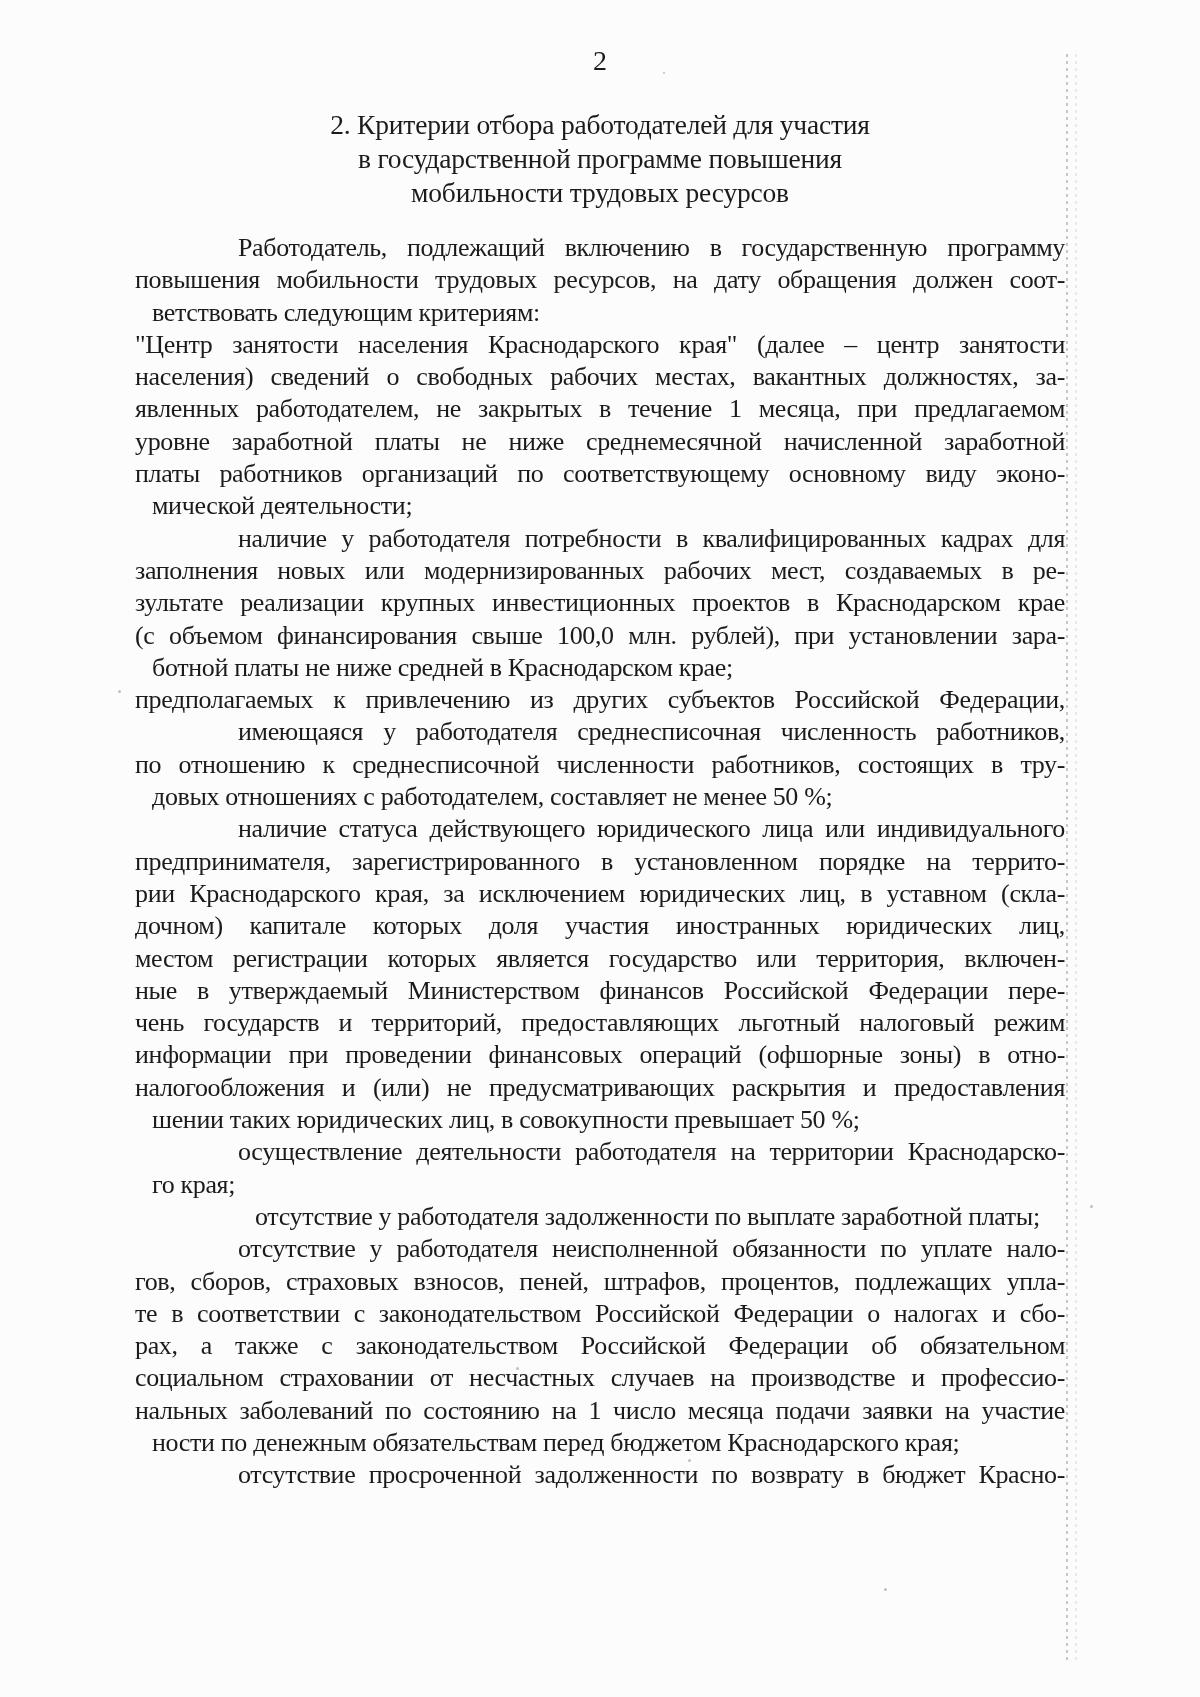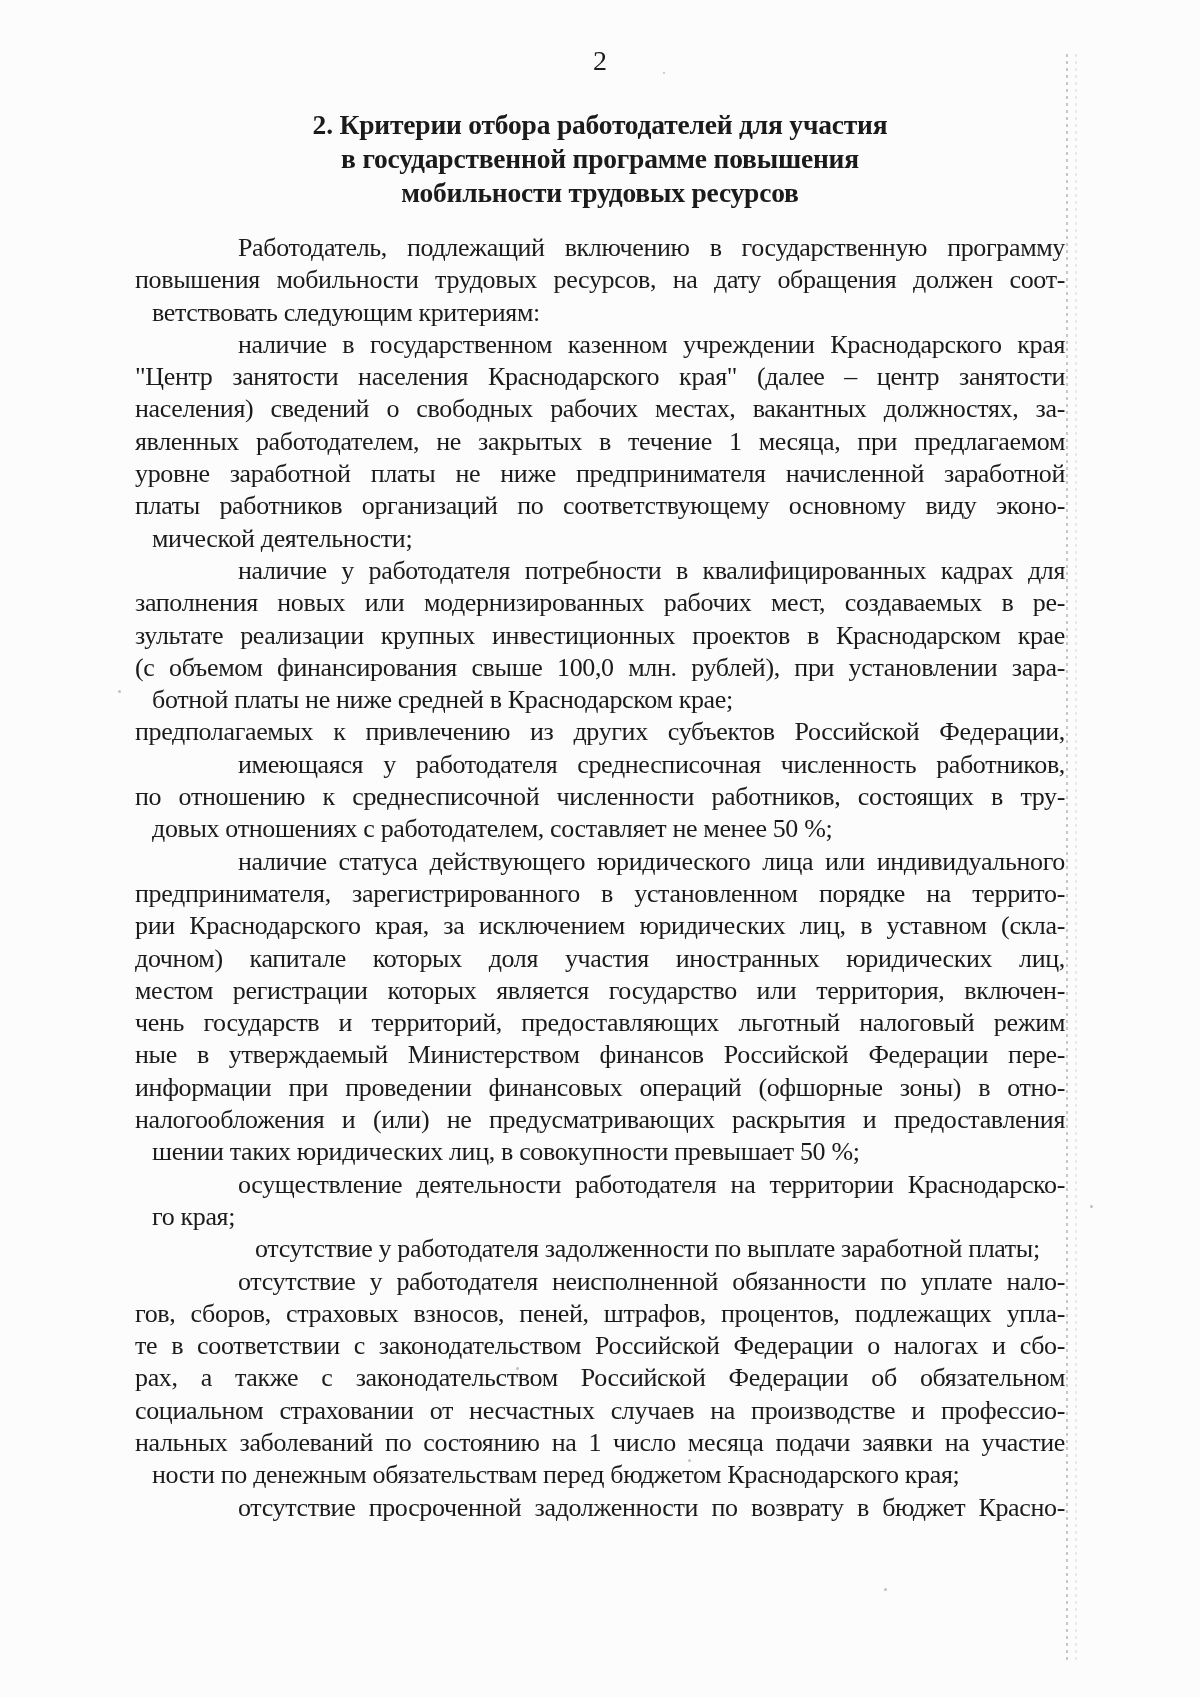--- a/index.html
+++ b/index.html
@@ -15,21 +15,21 @@
     font-family:"Liberation Serif", serif;
     color:var(--ink);
     overflow:hidden;
   }
   .page-number{
     position:absolute;top:46px;left:135px;width:930px;
     text-align:center;font-size:28px;line-height:30px;
   }
   .heading{
     position:absolute;top:108px;left:135px;width:930px;margin:0;
-    text-align:center;font-weight:bold;
+    text-align:center;font-weight:normal;
     font-size:27.5px;line-height:34px;
     letter-spacing:-0.2px;
   }
   .body-text{
     position:absolute;top:232px;left:135px;width:930px;
     font-size:26px;line-height:32.3px;
     letter-spacing:-0.35px;
   }
   .ln{
     text-align:justify;
@@ -66,43 +66,42 @@
   <h1 class="heading" id="doc-heading">
       <div>2. Критерии отбора работодателей для участия</div>
       <div>в государственной программе повышения</div>
       <div>мобильности трудовых ресурсов</div>
     </h1>
 
   <div class="body-text" id="doc-body">
       <div class="ln fi">Работодатель, подлежащий включению в государственную программу</div>
       <div class="ln">повышения мобильности трудовых ресурсов, на дату обращения должен соот-</div>
       <div class="ln pe">ветствовать следующим критериям:</div>
-      <div class="ln fi">наличие в государственном казенном учреждении Краснодарского края</div>
       <div class="ln">"Центр занятости населения Краснодарского края" (далее – центр занятости</div>
       <div class="ln">населения) сведений о свободных рабочих местах, вакантных должностях, за-</div>
       <div class="ln">явленных работодателем, не закрытых в течение 1 месяца, при предлагаемом</div>
-      <div class="ln">уровне заработной платы не ниже предпринимателя начисленной заработной</div>
+      <div class="ln">уровне заработной платы не ниже среднемесячной начисленной заработной</div>
       <div class="ln">платы работников организаций по соответствующему основному виду эконо-</div>
       <div class="ln pe">мической деятельности;</div>
       <div class="ln fi">наличие у работодателя потребности в квалифицированных кадрах для</div>
       <div class="ln">заполнения новых или модернизированных рабочих мест, создаваемых в ре-</div>
       <div class="ln">зультате реализации крупных инвестиционных проектов в Краснодарском крае</div>
       <div class="ln">(с объемом финансирования свыше 100,0 млн. рублей), при установлении зара-</div>
       <div class="ln pe">ботной платы не ниже средней в Краснодарском крае;</div>
       <div class="ln">предполагаемых к привлечению из других субъектов Российской Федерации,</div>
       <div class="ln fi">имеющаяся у работодателя среднесписочная численность работников,</div>
       <div class="ln">по отношению к среднесписочной численности работников, состоящих в тру-</div>
       <div class="ln pe">довых отношениях с работодателем, составляет не менее 50 %;</div>
       <div class="ln fi">наличие статуса действующего юридического лица или индивидуального</div>
       <div class="ln">предпринимателя, зарегистрированного в установленном порядке на террито-</div>
       <div class="ln">рии Краснодарского края, за исключением юридических лиц, в уставном (скла-</div>
       <div class="ln">дочном) капитале которых доля участия иностранных юридических лиц,</div>
       <div class="ln">местом регистрации которых является государство или территория, включен-</div>
+      <div class="ln">ные в утверждаемый Министерством финансов Российской Федерации пере-</div>
       <div class="ln">чень государств и территорий, предоставляющих льготный налоговый режим</div>
-      <div class="ln">ные в утверждаемый Министерством финансов Российской Федерации пере-</div>
       <div class="ln">информации при проведении финансовых операций (офшорные зоны) в отно-</div>
       <div class="ln">налогообложения и (или) не предусматривающих раскрытия и предоставления</div>
       <div class="ln pe">шении таких юридических лиц, в совокупности превышает 50 %;</div>
       <div class="ln fi">осуществление деятельности работодателя на территории Краснодарско-</div>
       <div class="ln pe">го края;</div>
       <div class="ln fi pe">отсутствие у работодателя задолженности по выплате заработной платы;</div>
       <div class="ln fi">отсутствие у работодателя неисполненной обязанности по уплате нало-</div>
       <div class="ln">гов, сборов, страховых взносов, пеней, штрафов, процентов, подлежащих упла-</div>
       <div class="ln">те в соответствии с законодательством Российской Федерации о налогах и сбо-</div>
       <div class="ln">рах, а также с законодательством Российской Федерации об обязательном</div>

